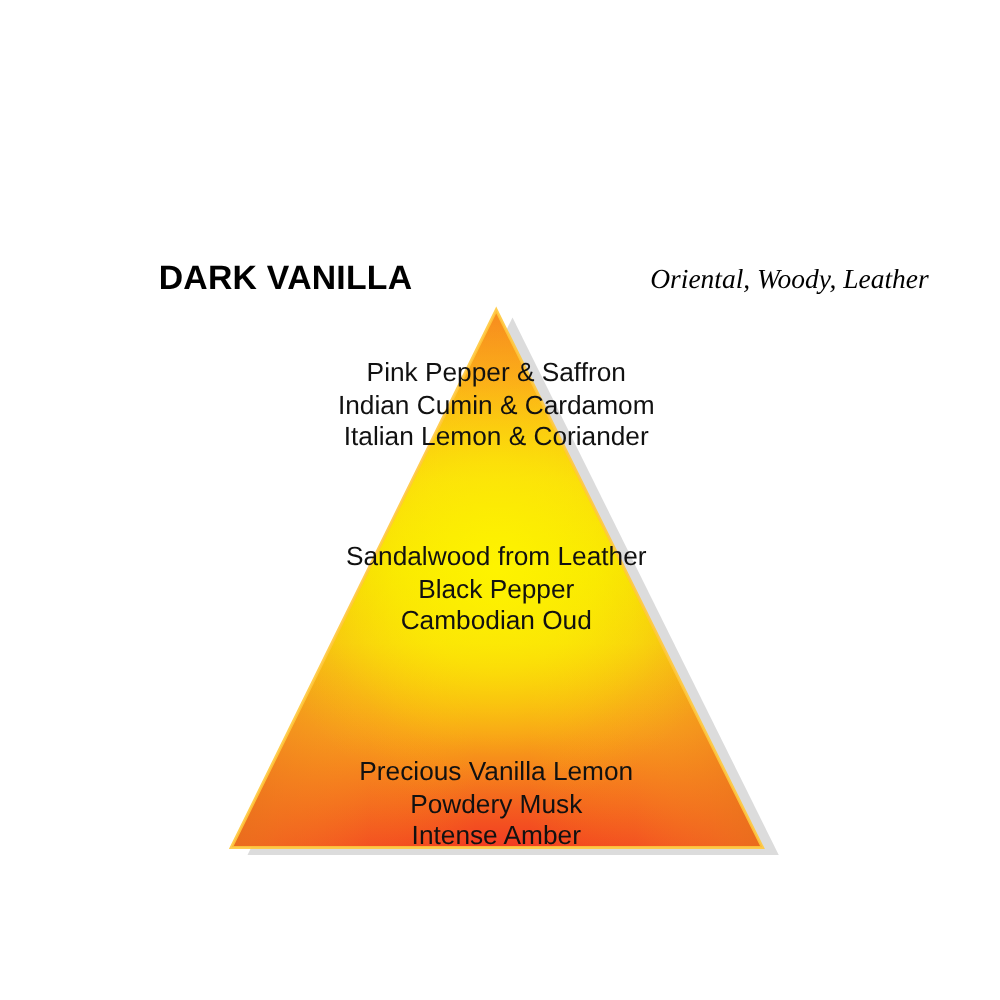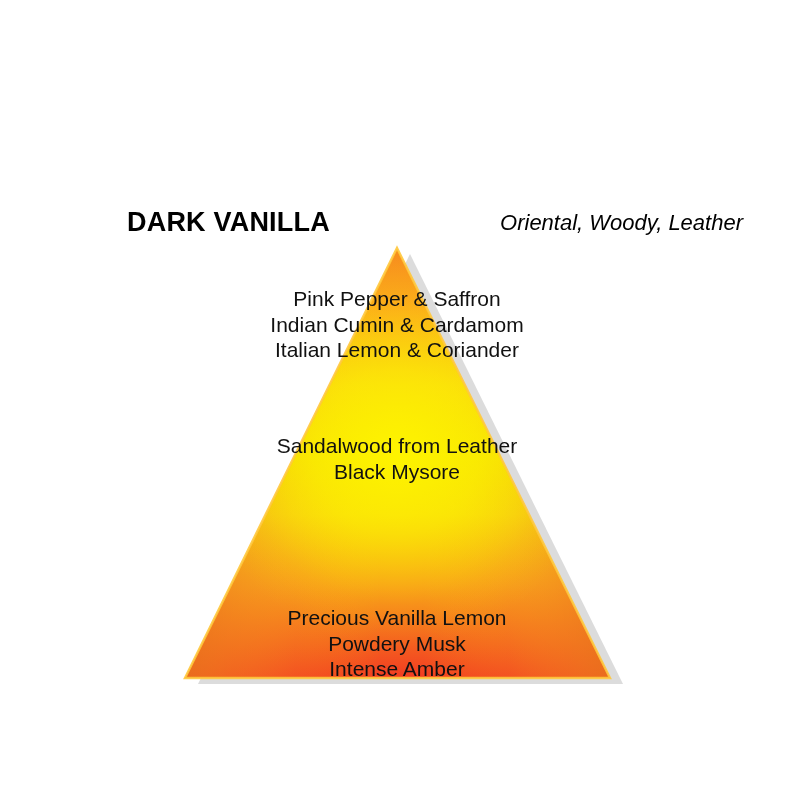--- a/index.html
+++ b/index.html
@@ -44,20 +44,21 @@
     line-height: 32px;
   }
   .fragrance-family {
     position: absolute;
     right: 57px;
     top: 2px;
     font-size: 22px;
     font-style: italic;
     white-space: nowrap;
     line-height: 30px;
+    font-family: Liberation Serif, serif;
   }
 
   
   .pyramid-wrap {
     position: absolute;
     left: 0;
     top: 0;
     width: 800px;
     height: 800px;
   }
@@ -156,21 +157,22 @@
   <div class="notes-layer">
 
     <div class="note-group top-notes">
       <div class="note-line">Pink Pepper &amp; Saffron</div>
       <div class="note-line">Indian Cumin &amp; Cardamom</div>
       <div class="note-line">Italian Lemon &amp; Coriander</div>
     </div>
 
     <div class="note-group heart-notes">
       <div class="note-line">Sandalwood from Leather</div>
-      <div class="note-line">Black Mysore</div>
+      <div class="note-line">Black Pepper</div>
+      <div class="note-line">Cambodian Oud</div>
     </div>
 
     <div class="note-group base-notes">
       <div class="note-line">Precious Vanilla Lemon</div>
       <div class="note-line">Powdery Musk</div>
       <div class="note-line">Intense Amber</div>
     </div>
 
   </div>
 </div>

